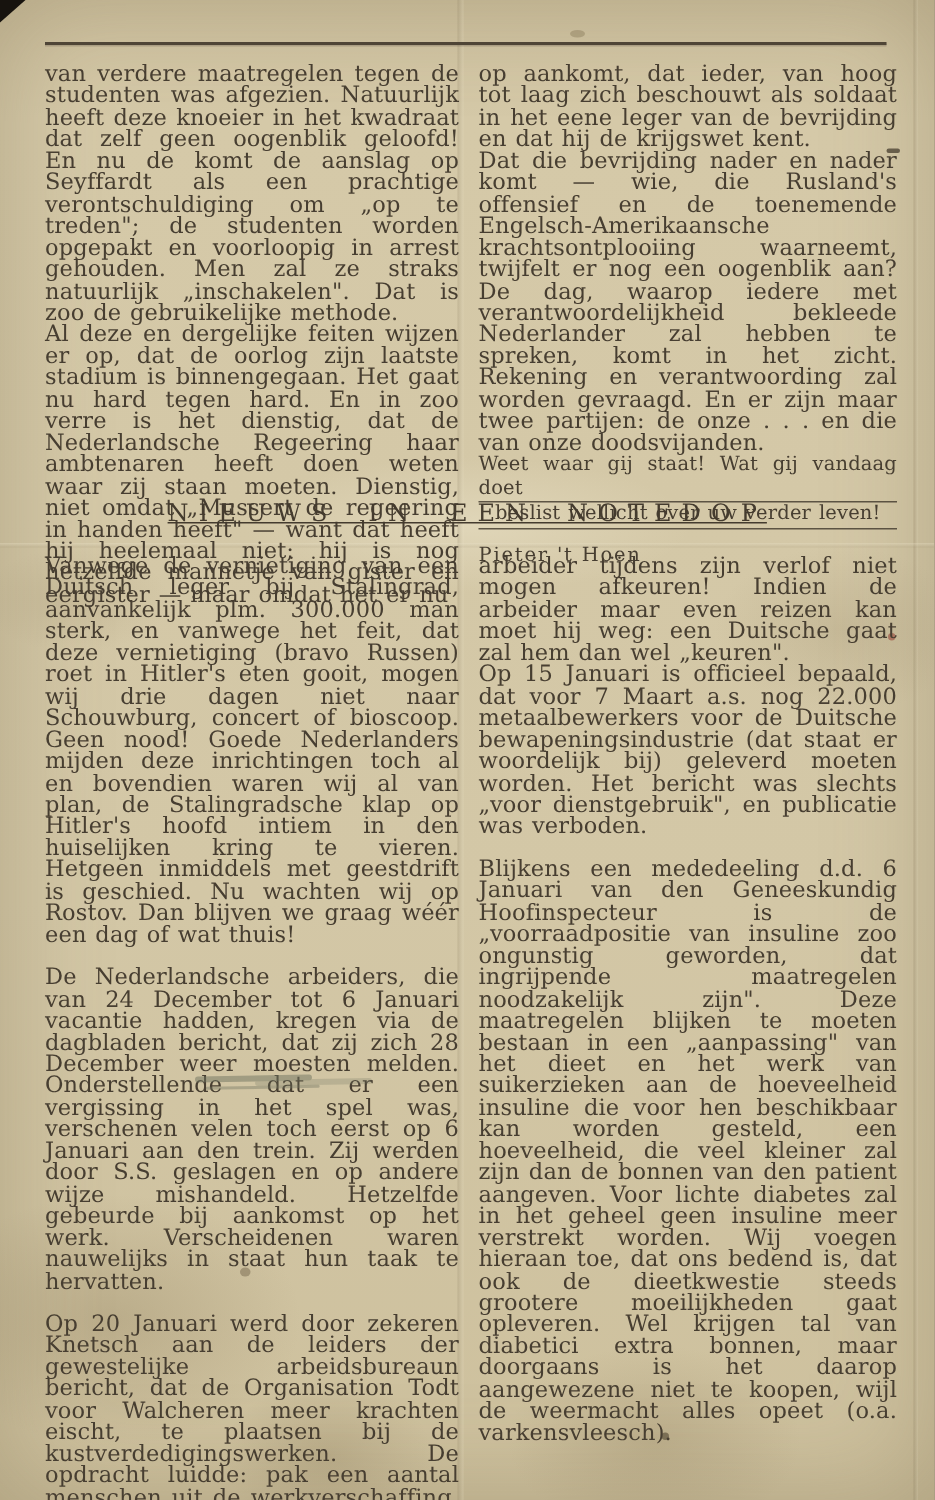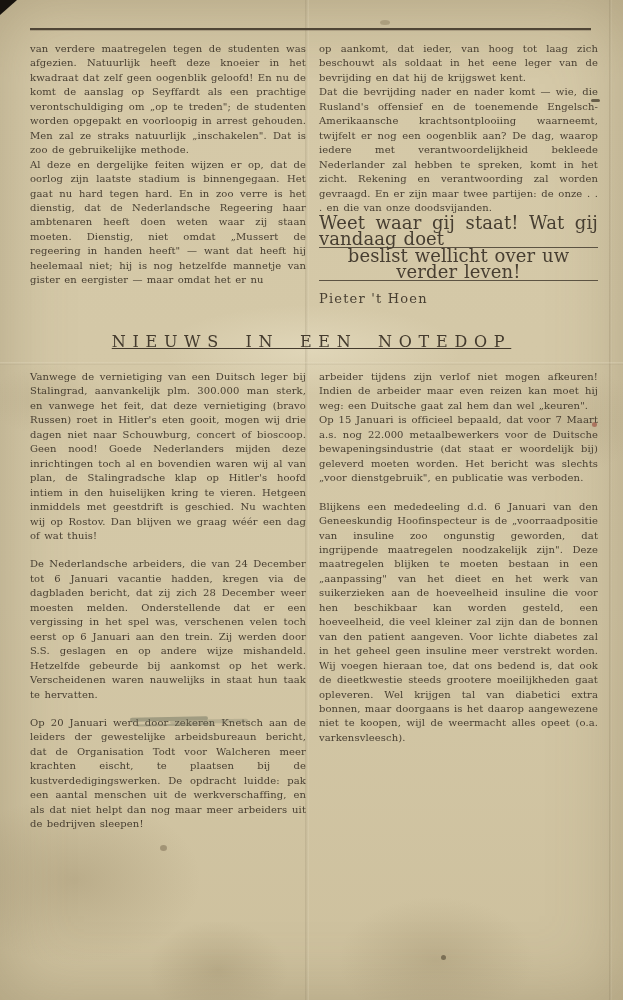--- a/index.html
+++ b/index.html
@@ -53,42 +53,42 @@
 
   .section { position: absolute; left: 30px; width: 568px; }
   .sec1 { top: 42px; }
   .sec2 { top: 370px; }
   .cols { display: flex; gap: 13px; }
   .col { width: 276px; }
   .col.right { width: 279px; }
 
   .para {
     margin: 0;
-    font-size: 10px;
+    font-size: 15px;
     line-height: 14.45px;
     text-align: justify;
     letter-spacing: 0.1px;
     word-spacing: 1px;
     color: #473e31;
   }
   .para.gap-after { margin-bottom: 14px; }
 
   .heading {
     position: absolute; top: 332px; left: 0; width: 623px;
     margin: 0;
     font-size: 16px; font-weight: normal;
     text-align: center;
     letter-spacing: 0.42em;
     word-spacing: 0.55em;
     color: #443b2e;
     text-decoration: underline;
   }
 
   .slogan-line {
-    font-size: 18px; line-height: 15.5px;
+    font-size: 13px; line-height: 15.5px;
     text-align: justify; letter-spacing: 0.1px; word-spacing: 1px;
     border-bottom: 1.4px solid rgba(71,62,49,0.85);
     padding-bottom: 1px;
   }
   .slogan-line.second { text-align: center; }
   .signature {
     margin-top: 10px; padding-right: 16px;
     text-align: left; font-size: 13px; letter-spacing: 1.2px;
   }
   .smudge {

